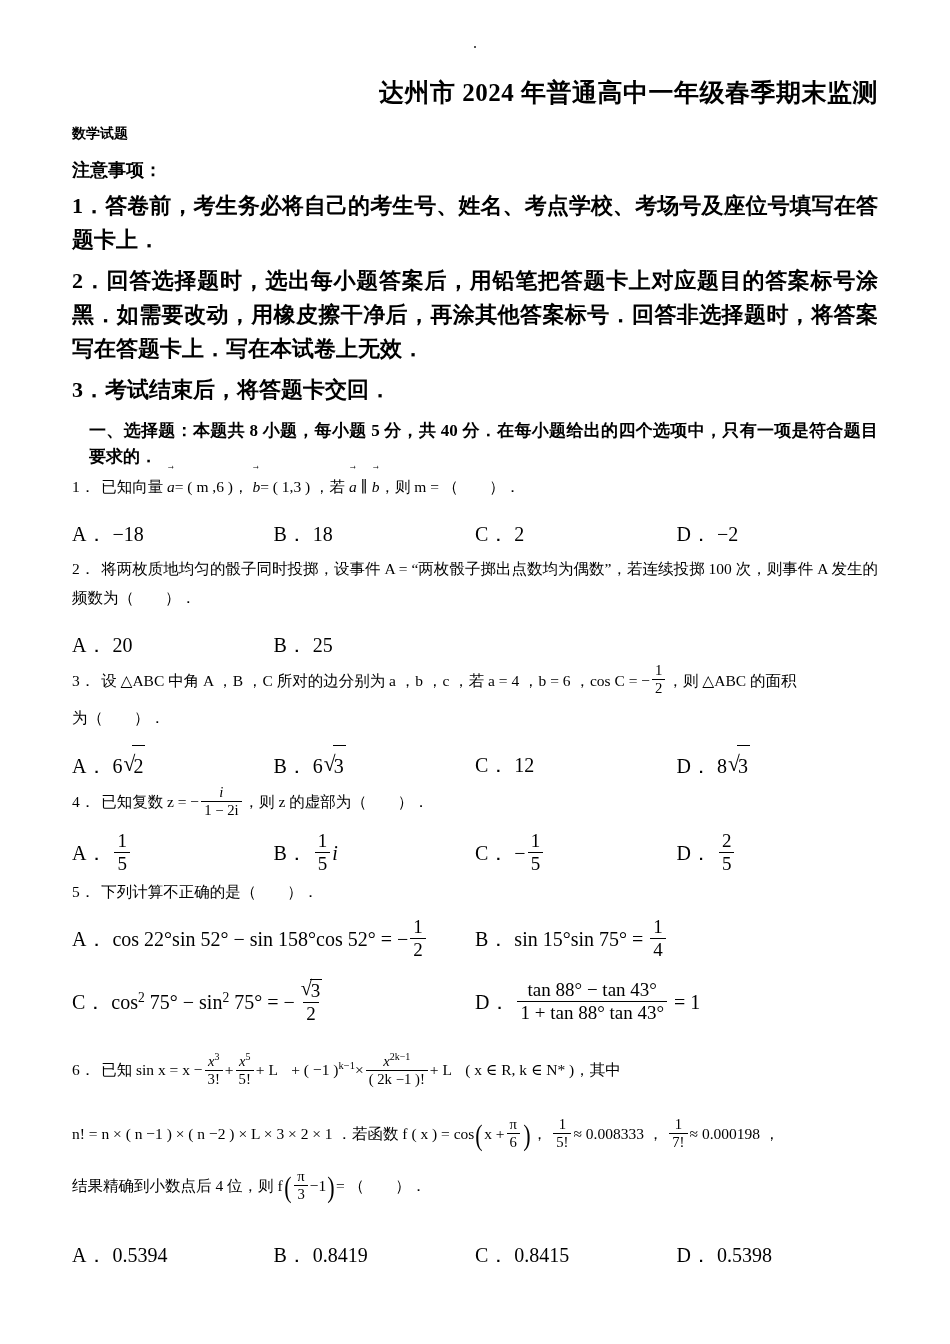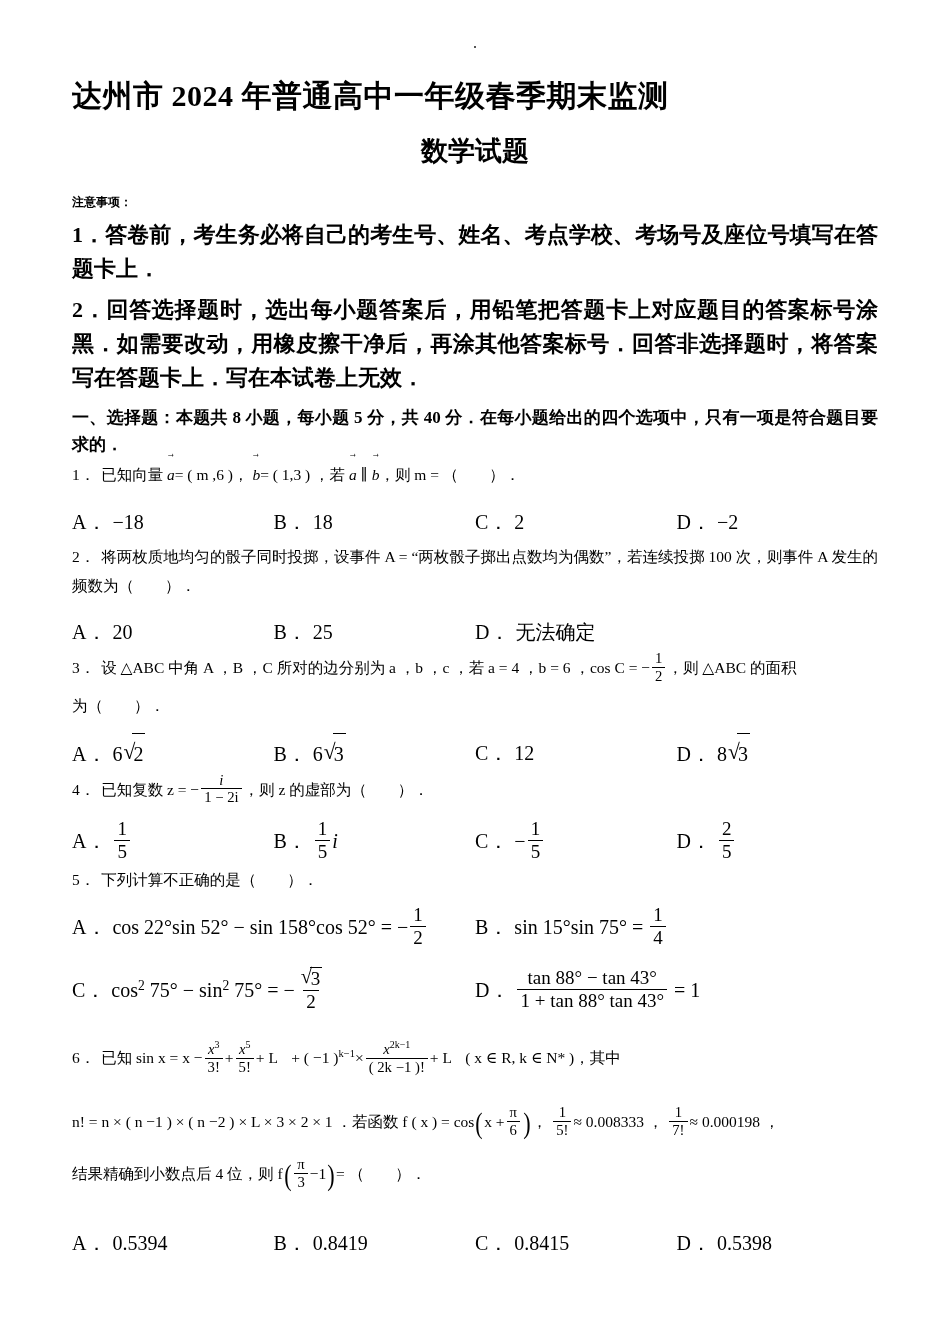--- a/index.html
+++ b/index.html
@@ -22,50 +22,51 @@
   }
   .topdot {
     position: absolute;
     top: 46px;
     left: 474px;
     width: 2px;
     height: 2px;
     background: #555;
   }
   h1.title {
-    font-size: 30px;
-    font-weight: bold;
-    text-align: left;
+    font-size: 25px;
+    font-weight: bold;
+    text-align: right;
     margin: 36px 0 0 0;
     letter-spacing: 0.5px;
   }
   h2.subtitle {
-    font-size: 27px;
-    font-weight: bold;
-    text-align: center;
+    font-size: 14px;
+    font-weight: bold;
+    text-align: left;
     margin: 16px 0 0 0;
   }
   .notice-head {
-    font-size: 12px;
-    font-weight: bold;
-    margin-top: 25px;
+    font-size: 18px;
+    font-weight: bold;
+    margin-top: 15px;
   }
   .notice-item {
     font-size: 22px;
     font-weight: bold;
     margin-top: 7px;
     line-height: 1.55;
     text-align: justify;
   }
   .section-head {
     font-size: 17px;
     font-weight: bold;
     margin-top: 10px;
     line-height: 1.55;
     text-align: justify;
+    margin-left: 17px;
   }
   .q {
     font-size: 15.5px;
     line-height: 1.9;
     text-align: justify;
   }
   .q .qn {
     margin-right: 2px;
   }
   .opts {
@@ -166,20 +167,21 @@
 <div class="page">
 
   <div class="topdot"></div>
 
   <h1 class="title">达州市 2024 年普通高中一年级春季期末监测</h1>
   <h2 class="subtitle">数学试题</h2>
 
   <div class="notice-head">注意事项：</div>
   <div class="notice-item">1．答卷前，考生务必将自己的考生号、姓名、考点学校、考场号及座位号填写在答题卡上．</div>
   <div class="notice-item">2．回答选择题时，选出每小题答案后，用铅笔把答题卡上对应题目的答案标号涂黑．如需要改动，用橡皮擦干净后，再涂其他答案标号．回答非选择题时，将答案写在答题卡上．写在本试卷上无效．</div>
+  <div class="notice-item">3．考试结束后，将答题卡交回．</div>
 
   <div class="section-head">一、选择题：本题共 8 小题，每小题 5 分，共 40 分．在每小题给出的四个选项中，只有一项是符合题目要求的．</div>
 
   <div class="q">
     <span class="qn">1．</span>
     <span>已知向量</span>
     <span class="vec">a</span><span>= ( m ,6 )</span>，
     <span class="vec">b</span><span>= ( 1,3 )</span>
     <span>，若</span>
     <span class="vec">a</span>
@@ -193,21 +195,20 @@
     <div><span class="lab">D．</span><span>−2</span></div>
   </div>
 
   <div class="q">
     <span class="qn">2．</span>
     <span>将两枚质地均匀的骰子同时投掷，设事件 A = “两枚骰子掷出点数均为偶数”，若连续投掷 100 次，则事件 A 发生的频数为（　　）．</span>
   </div>
   <div class="opts grid4">
     <div><span class="lab">A．</span><span>20</span></div>
     <div><span class="lab">B．</span><span>25</span></div>
-    <div><span class="lab">D．</span><span>无法确定</span></div>
   </div>
 
   <div class="q">
     <span class="qn">3．</span>
     <span>设 △ABC 中角 A ，B ，C 所对的边分别为 a ，b ，c ，若 a = 4 ，b = 6 ，cos C = −</span><span class="frac">
         <span class="num">1</span>
         <span class="den">2</span>
       </span><span>，则 △ABC 的面积</span>
     <div style="margin-top:4px">为（　　）．</div>
   </div>

